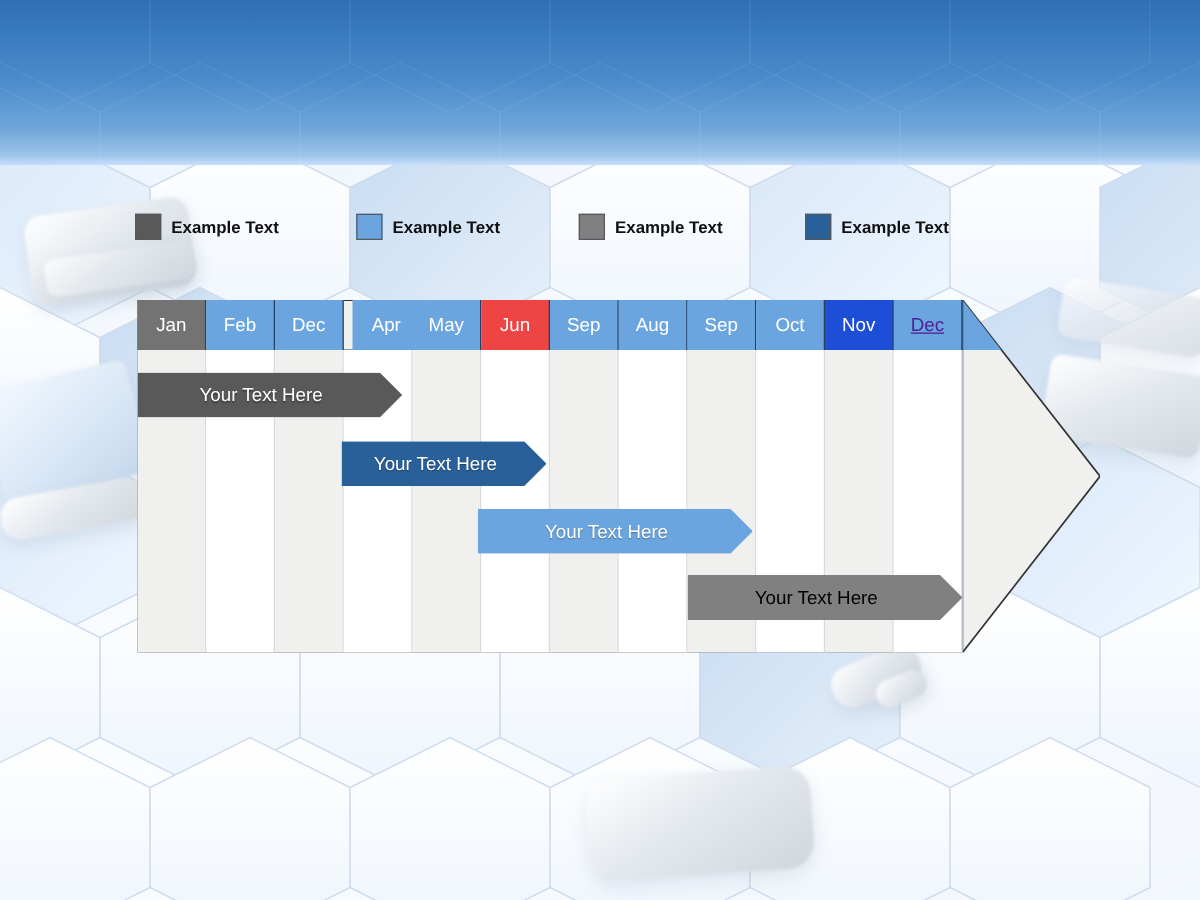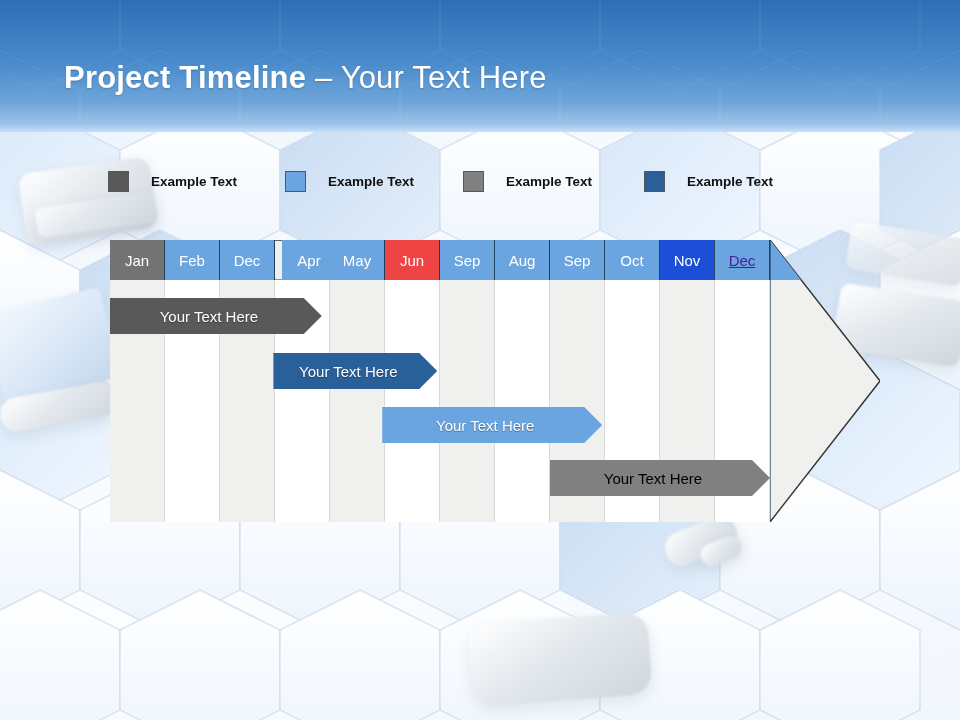--- a/index.html
+++ b/index.html
@@ -80,21 +80,21 @@
     align-items: center;
   }
   .legend-swatch {
     width: 21px;
     height: 21px;
     border: 1px solid #54585c;
     box-sizing: border-box;
     flex: 0 0 auto;
   }
   .legend-label {
-    margin-left: 22px;
+    margin-left: 8px;
     font-size: 13.5px;
     font-weight: bold;
     color: #101010;
     white-space: nowrap;
   }
 
   
   #chart {
     position: absolute;
     left: 110px;
@@ -241,23 +241,20 @@
         <polygon points="-80,90 0,50 80,90 80,170 0,210 -80,170"></polygon>
         <polygon points="80,90 160,50 240,90 240,170 160,210 80,170"></polygon>
         <polygon points="240,90 320,50 400,90 400,170 320,210 240,170"></polygon>
         <polygon points="400,90 480,50 560,90 560,170 480,210 400,170"></polygon>
         <polygon points="560,90 640,50 720,90 720,170 640,210 560,170"></polygon>
         <polygon points="720,90 800,50 880,90 880,170 800,210 720,170"></polygon>
         <polygon points="880,90 960,50 1040,90 1040,170 960,210 880,170"></polygon>
       </g>
     </svg>
 
-    <div id="page-title">
-      <span class="t-bold">Project Timeline</span><span class="t-light"> – </span><span class="t-light">Your Text Here</span>
-    </div>
   </div>
 
   <div id="legend">
       <div class="legend-item" style="left: 0px;">
         <span class="legend-swatch" style="background: rgb(89, 89, 89);"></span>
         <span class="legend-label">Example Text</span>
       </div>
       <div class="legend-item" style="left: 177px;">
         <span class="legend-swatch" style="background: rgb(107, 165, 224);"></span>
         <span class="legend-label">Example Text</span>

